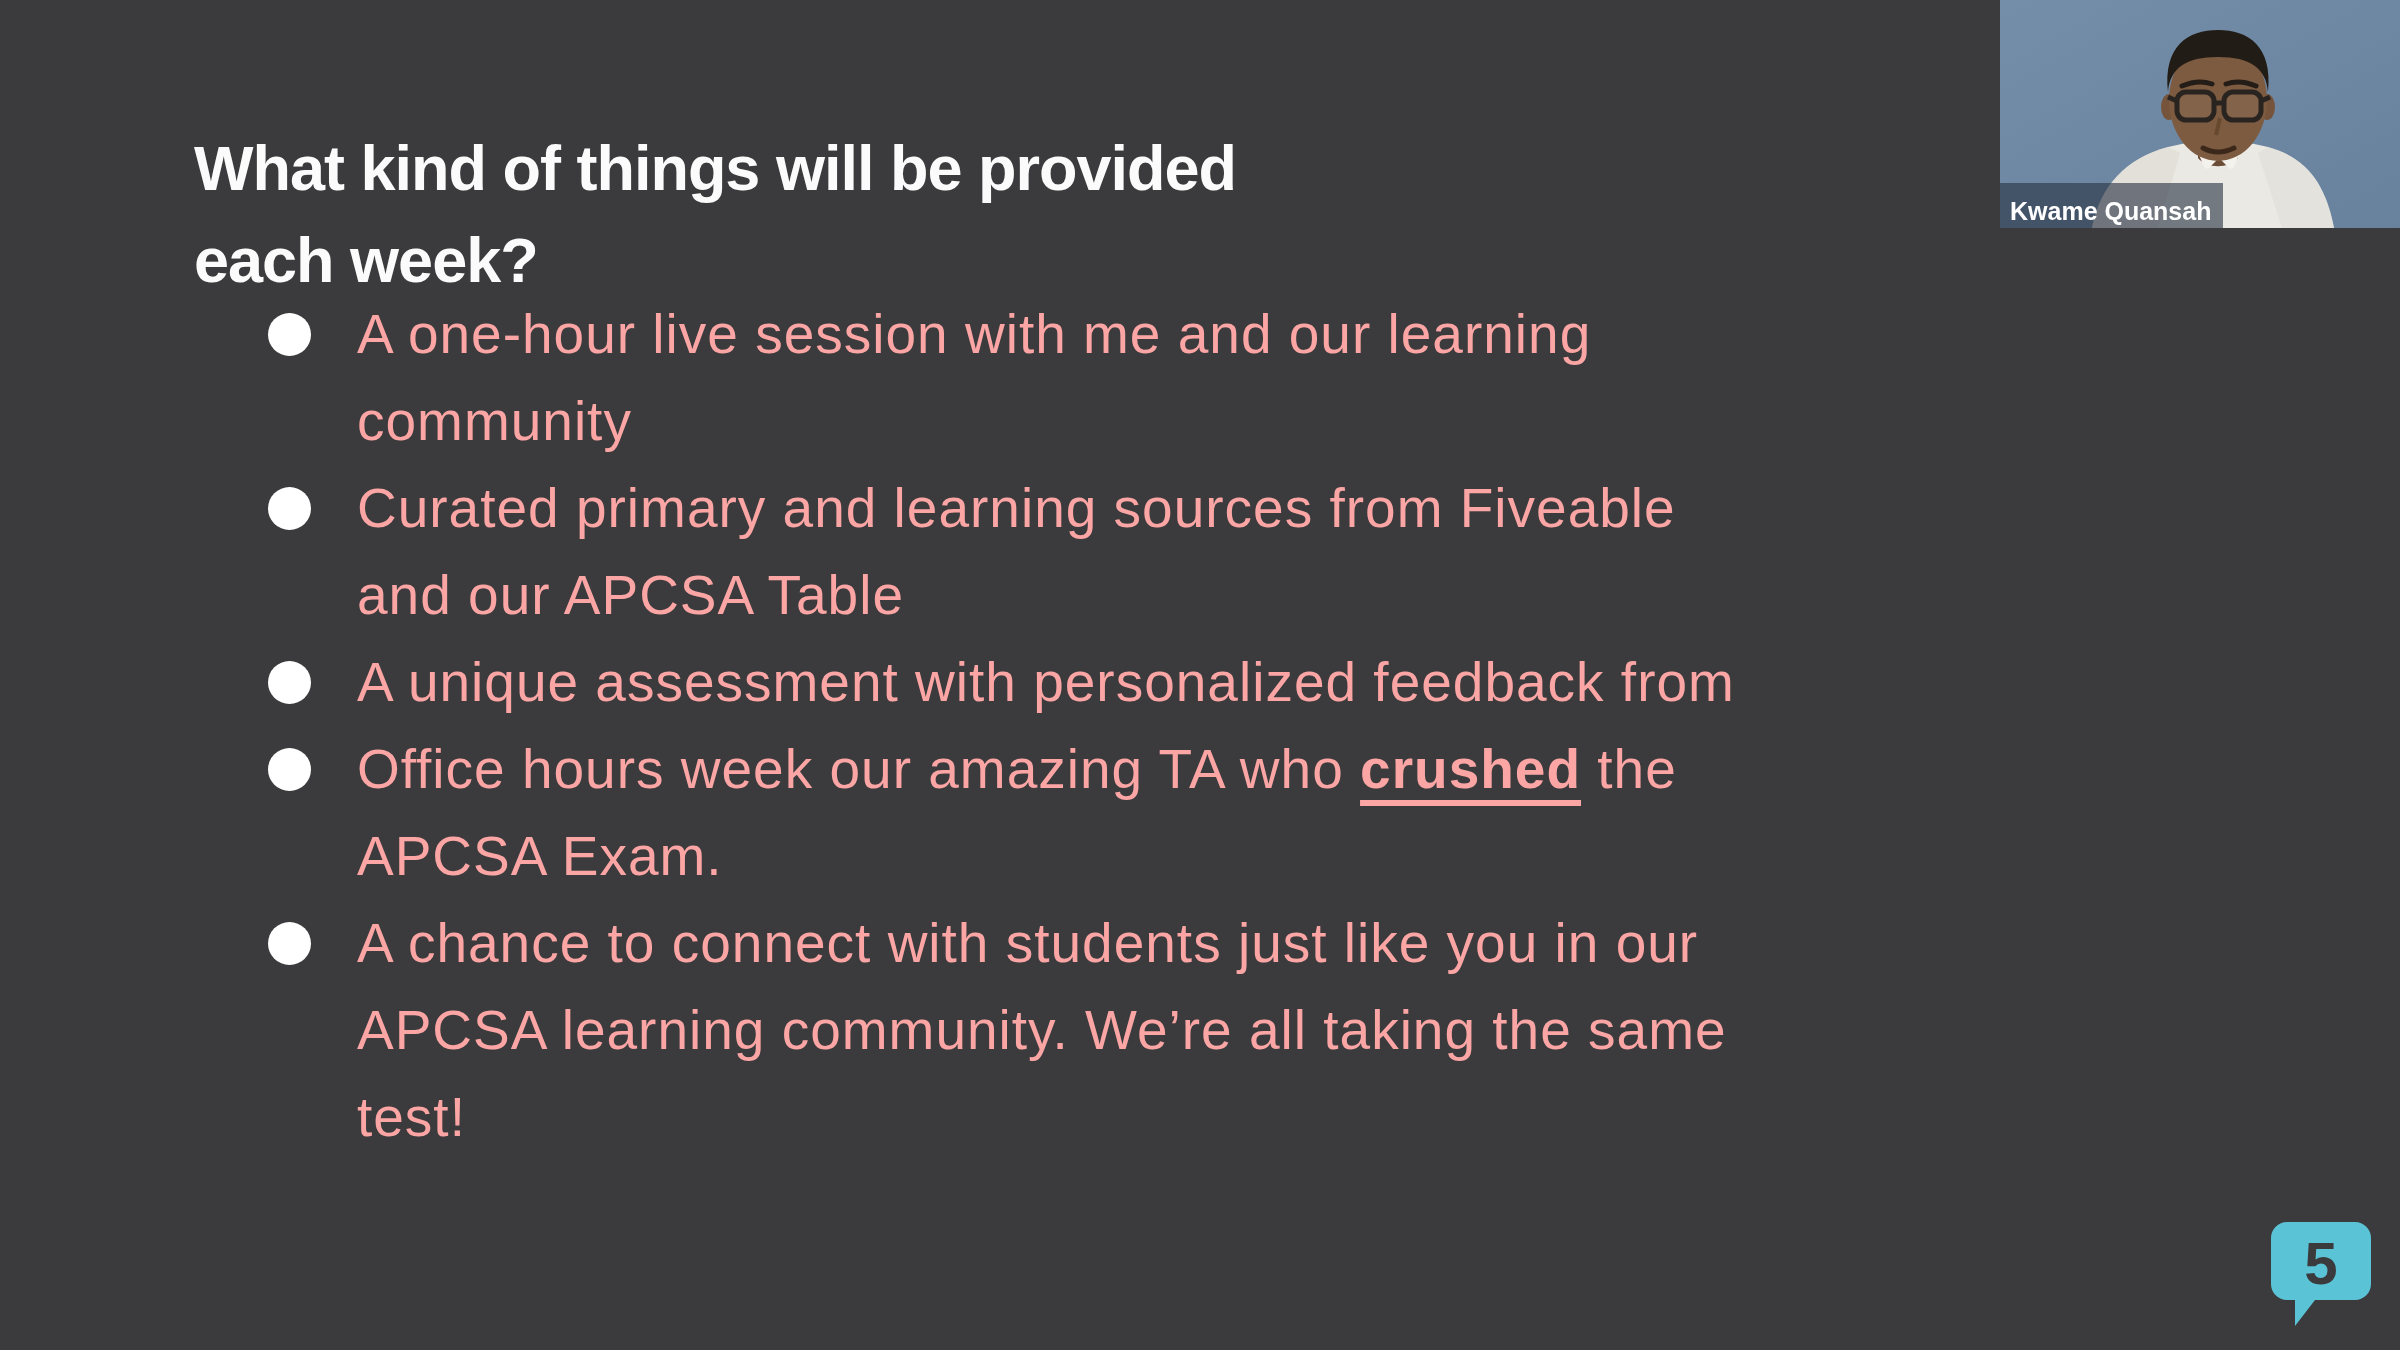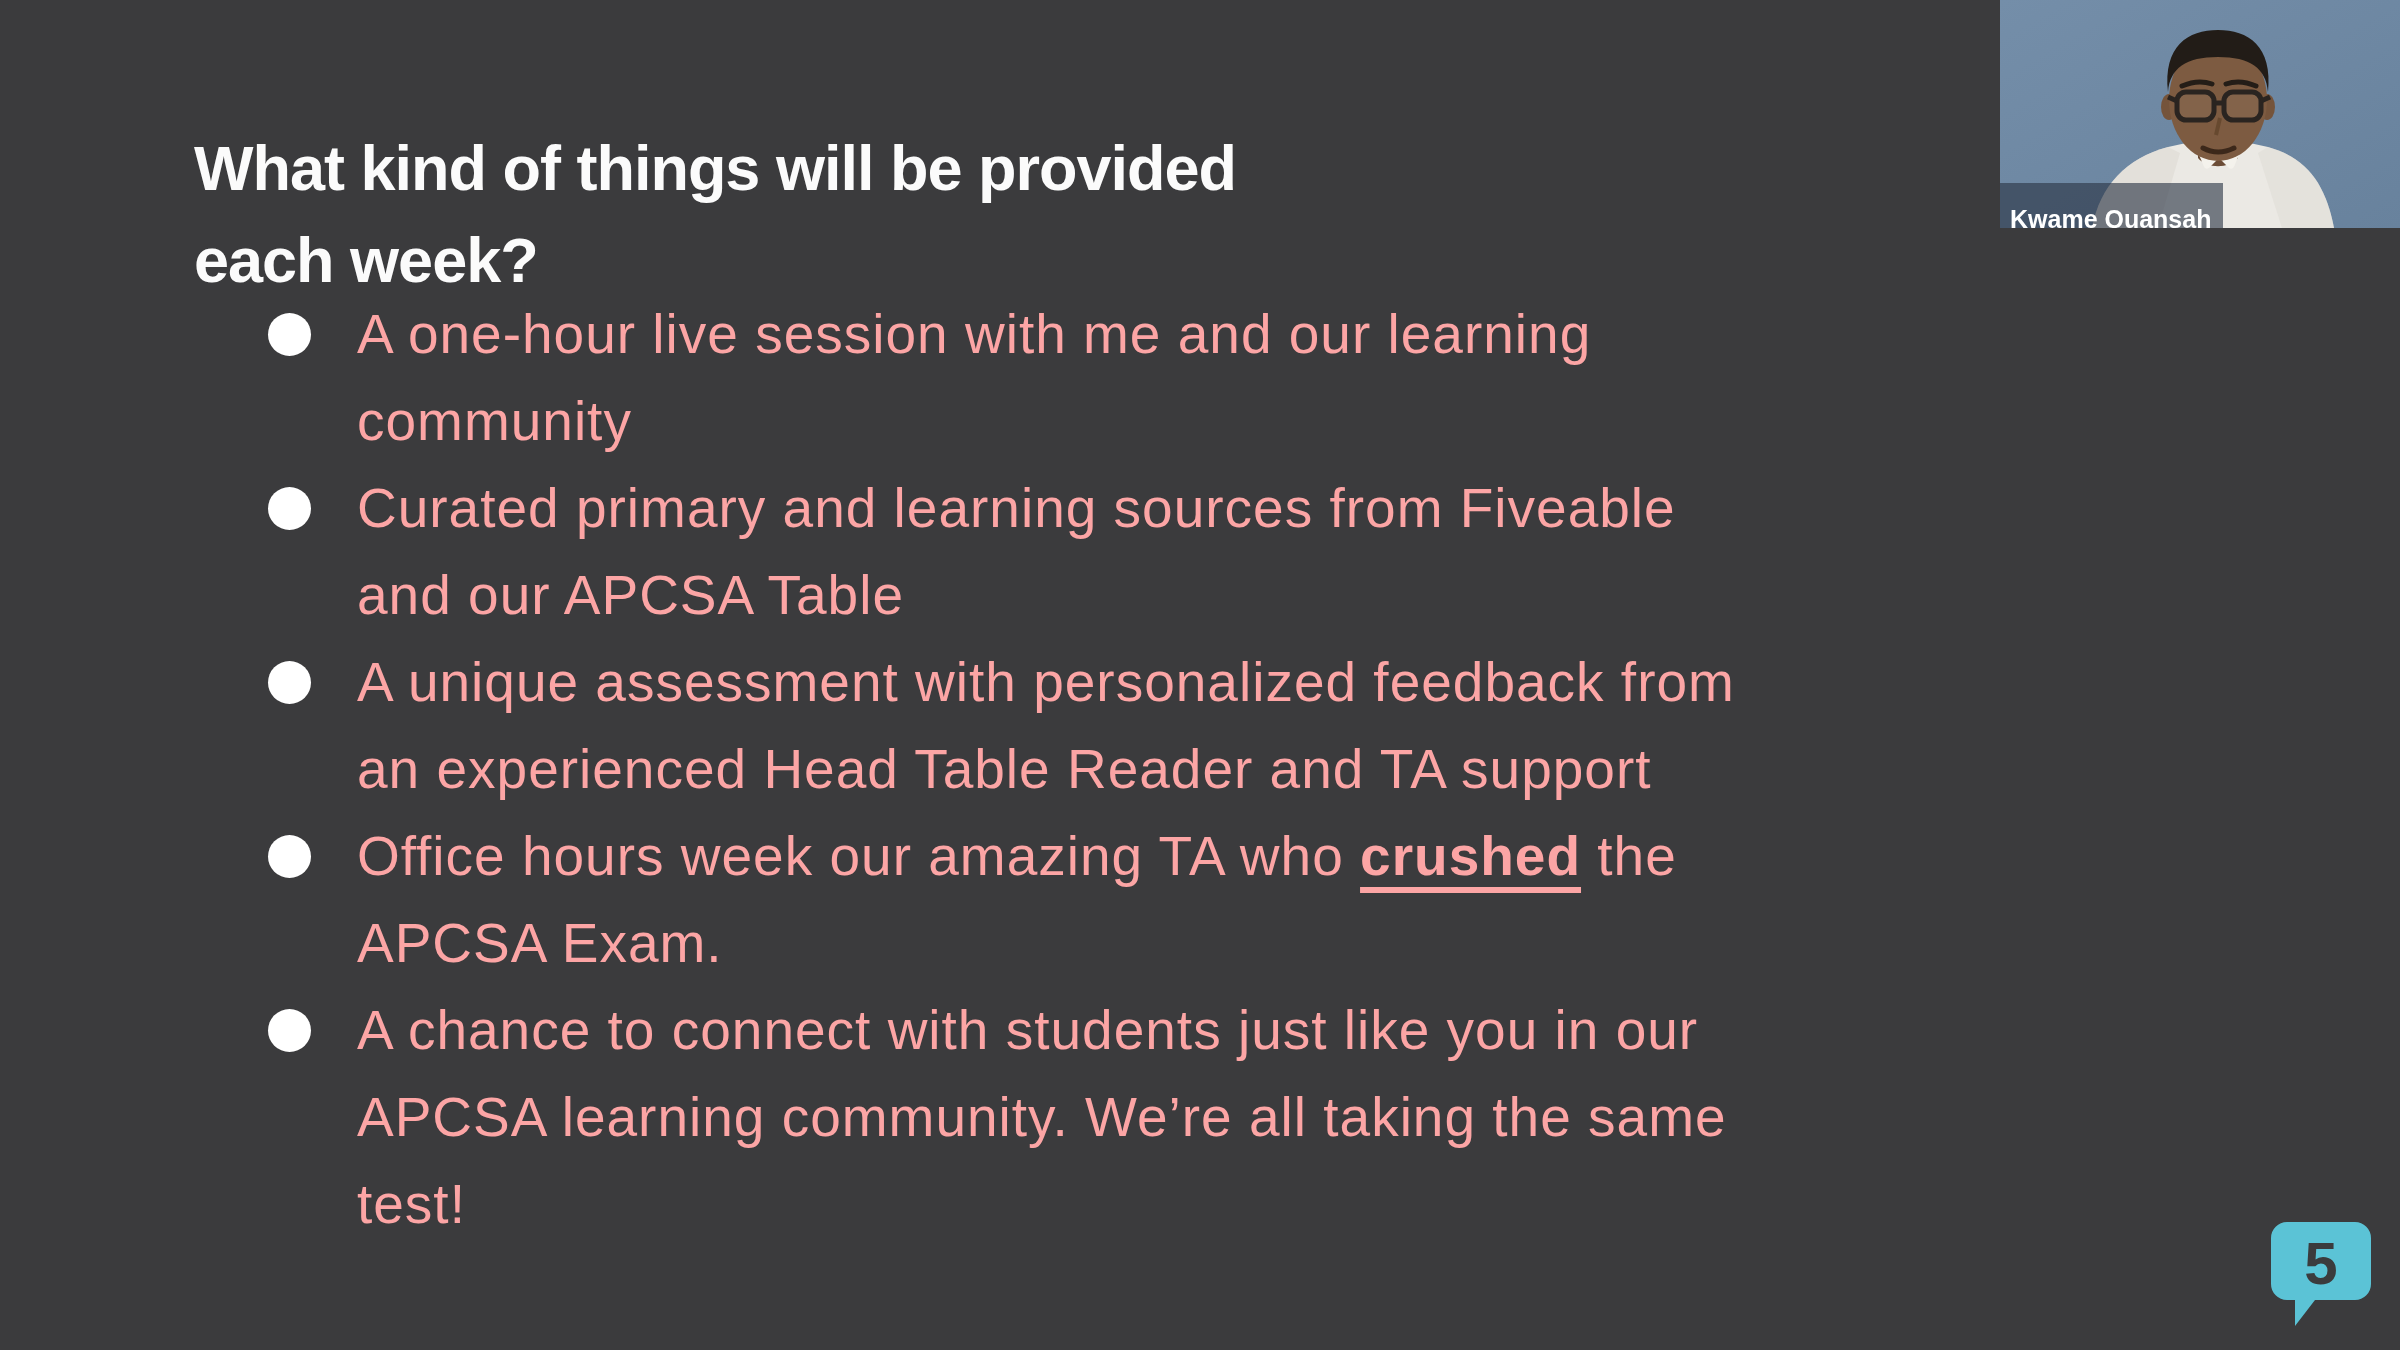--- a/index.html
+++ b/index.html
@@ -61,21 +61,21 @@
     position: absolute;
     left: 2000px; top: 0;
     width: 400px; height: 228px;
     overflow: hidden;
   }
   .webcam svg { display: block; }
   .nametag {
     position: absolute;
     left: 0; top: 183px;
     height: 40px;
-    padding: 16px 12px 0 10px;
+    padding: 8px 12px 0 10px;
     background: rgba(42, 52, 68, 0.62);
     color: #ffffff;
     font-size: 25px;
     font-weight: 700;
     line-height: 40px;
     white-space: nowrap;
   }
   
   .brand-logo {
     position: absolute;
@@ -108,21 +108,20 @@
         <span class="dot"></span>
         <div>
           <div class="line"><span>Curated primary and learning sources from Fiveable</span></div>
           <div class="line"><span>and our APCSA Table</span></div>
         </div>
       </li>
       <li>
         <span class="dot"></span>
         <div>
           <div class="line"><span>A unique assessment with personalized feedback from</span></div>
-          <div class="line"><span>an experienced Head Table Reader and TA support</span></div>
         </div>
       </li>
       <li>
         <span class="dot"></span>
         <div>
           <div class="line"><span>Office hours week our amazing TA who </span><span class="em">crushed</span><span> the</span></div>
           <div class="line"><span>APCSA Exam.</span></div>
         </div>
       </li>
       <li>

